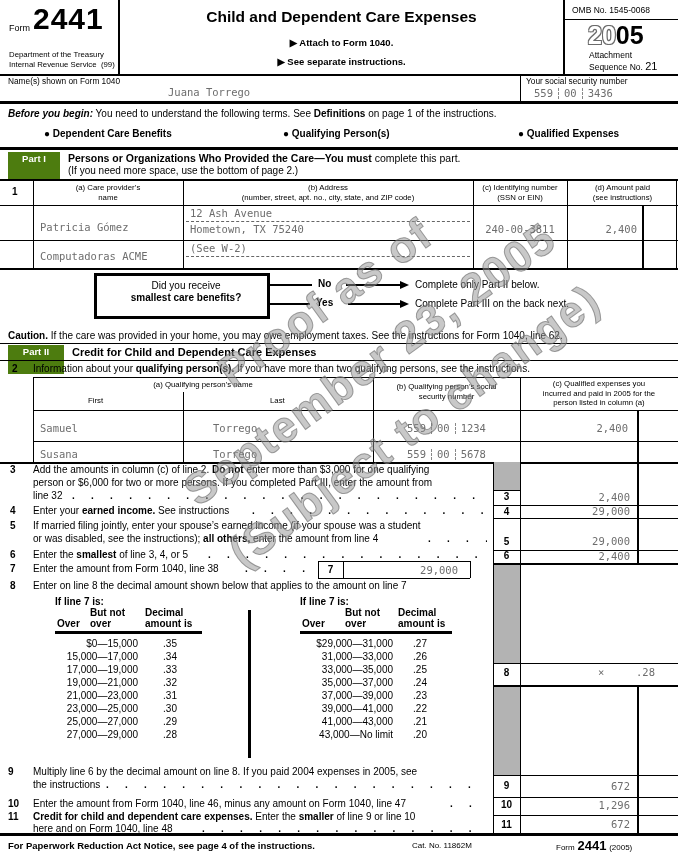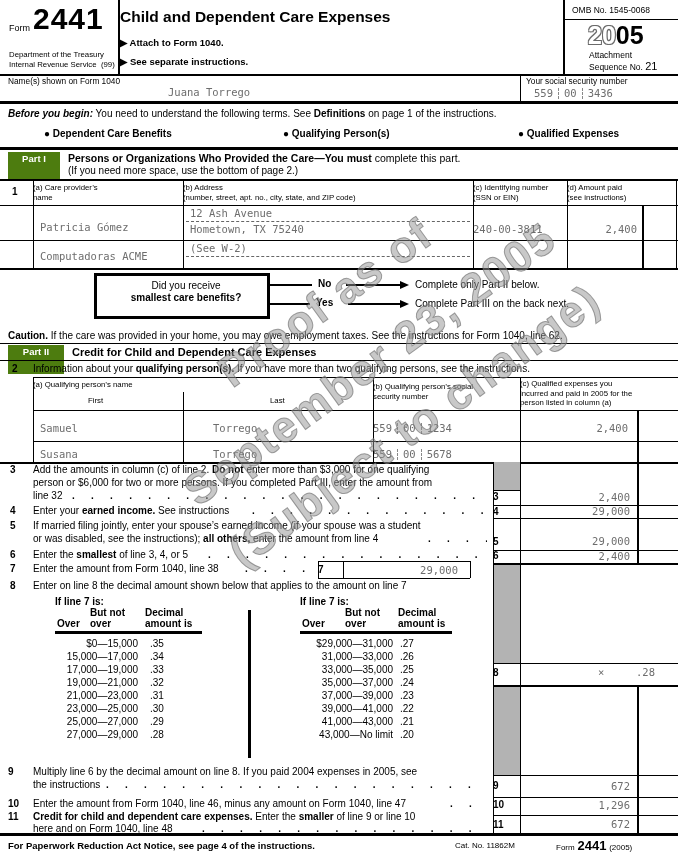--- a/index.html
+++ b/index.html
@@ -3,21 +3,21 @@
 <meta charset="utf-8">
 <style>
   html,body{margin:0;padding:0;background:#fff;}
   .page{position:relative;width:678px;height:858px;background:#fff;color:#000;
         font-family:"Liberation Sans",sans-serif;font-size:10px;overflow:hidden;}
   .abs{position:absolute;}
   .t{font-size:10px;line-height:12px;white-space:nowrap;}
   .s{font-size:7.8px;line-height:9.5px;}
   .b{font-weight:bold;}
   .i{font-style:italic;}
-  .c{text-align:left;}
+  .c{text-align:center;}
   .r{text-align:right;}
   .e{font-family:"DejaVu Sans Mono",monospace;color:#6d6d6d;font-size:10.5px;white-space:nowrap;}
   .hl{position:absolute;background:#000;height:1px;}
   .vl{position:absolute;background:#000;width:1px;}
   .gray{position:absolute;background:#b3b3b3;}
   .badge{position:absolute;background:#4d7c0f;color:#fff;font-weight:bold;font-size:9.5px;
          text-align:center;line-height:13.5px;height:29px;}
   .dash{position:absolute;border-top:1px dashed #666;height:0;}
   .dsep{display:inline-block;border-left:1px dashed #888;height:11px;margin:0 5px;vertical-align:-2px;}
   .leader{position:absolute;overflow:hidden;white-space:nowrap;font-weight:bold;font-size:10px;
@@ -300,21 +300,21 @@
 
   <span class="abs t b" style="left:8px;top:811px;">11</span>
   <div class="abs t" style="left:33px;top:811px;"><span class="b">Credit for child and dependent care expenses.</span><span> Enter  the </span><span class="b">smaller</span><span> of line 9 or line 10</span></div>
   <div class="abs t" style="left:33px;top:823px;">here and on Form 1040, line 48</div>
   <div class="leader" style="left:202px;top:823px;width:285px;">. . . . . . . . . . . . . . . . . . . . . . . . . . . . . . . . . . . . . . . . . . . . .</div>
   <div class="abs t b c" style="left:493px;top:819px;width:27px;">11</div>
   <div class="abs e r" style="left:520px;top:818px;width:110px;">672</div>
 
   <div class="hl" style="left:0;top:833px;width:678px;height:2.5px;"></div>
   <span class="abs b" style="left:8px;top:840px;font-size:9.5px;">For Paperwork Reduction Act Notice, see page 4 of the instructions.</span>
-  <span class="abs" style="left:455px;top:841px;font-size:8px;">Cat. No. 11862M</span>
+  <span class="abs" style="left:412px;top:841px;font-size:8px;">Cat. No. 11862M</span>
   <div class="abs" style="left:556px;top:838px;"><span style="font-size:8px;">Form</span> <span class="b" style="font-size:13px;">2441</span> <span style="font-size:8px;">(2005)</span></div>
 
   <div class="wm">
     <div>Proof as of</div>
     <div>September 23, 2005</div>
     <div>(Subject to change)</div>
   </div>
 
 </div>
 

